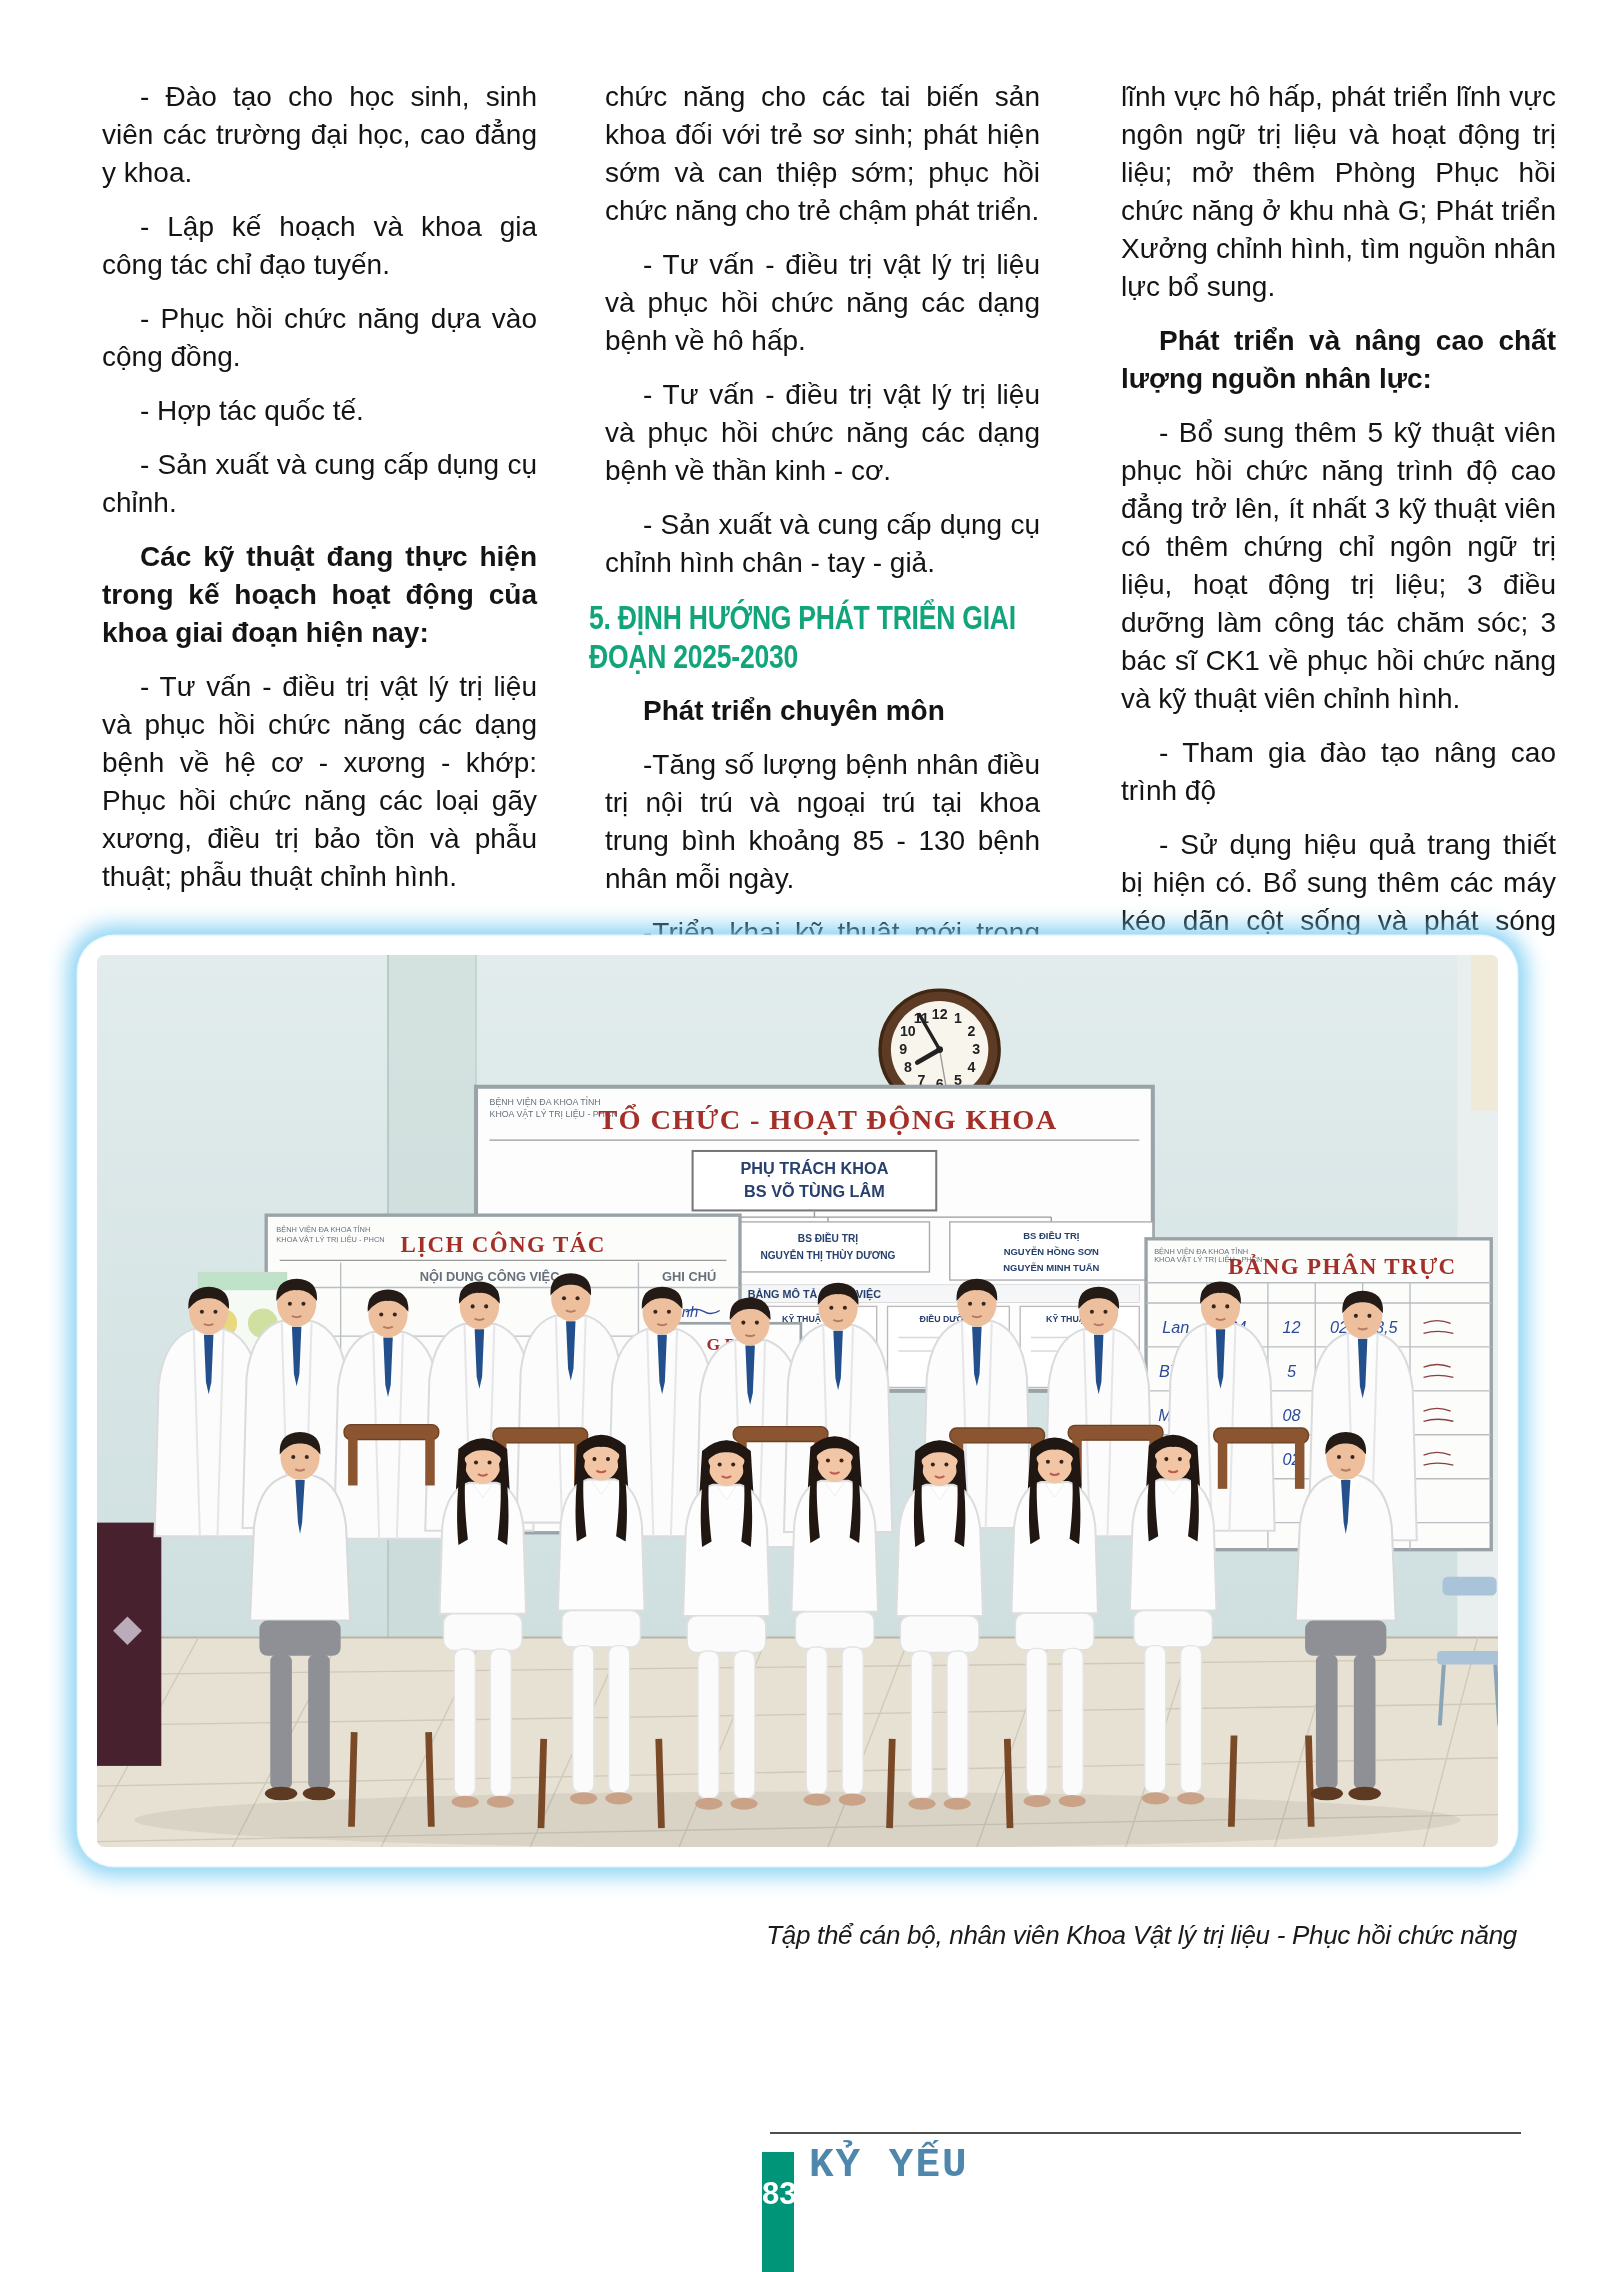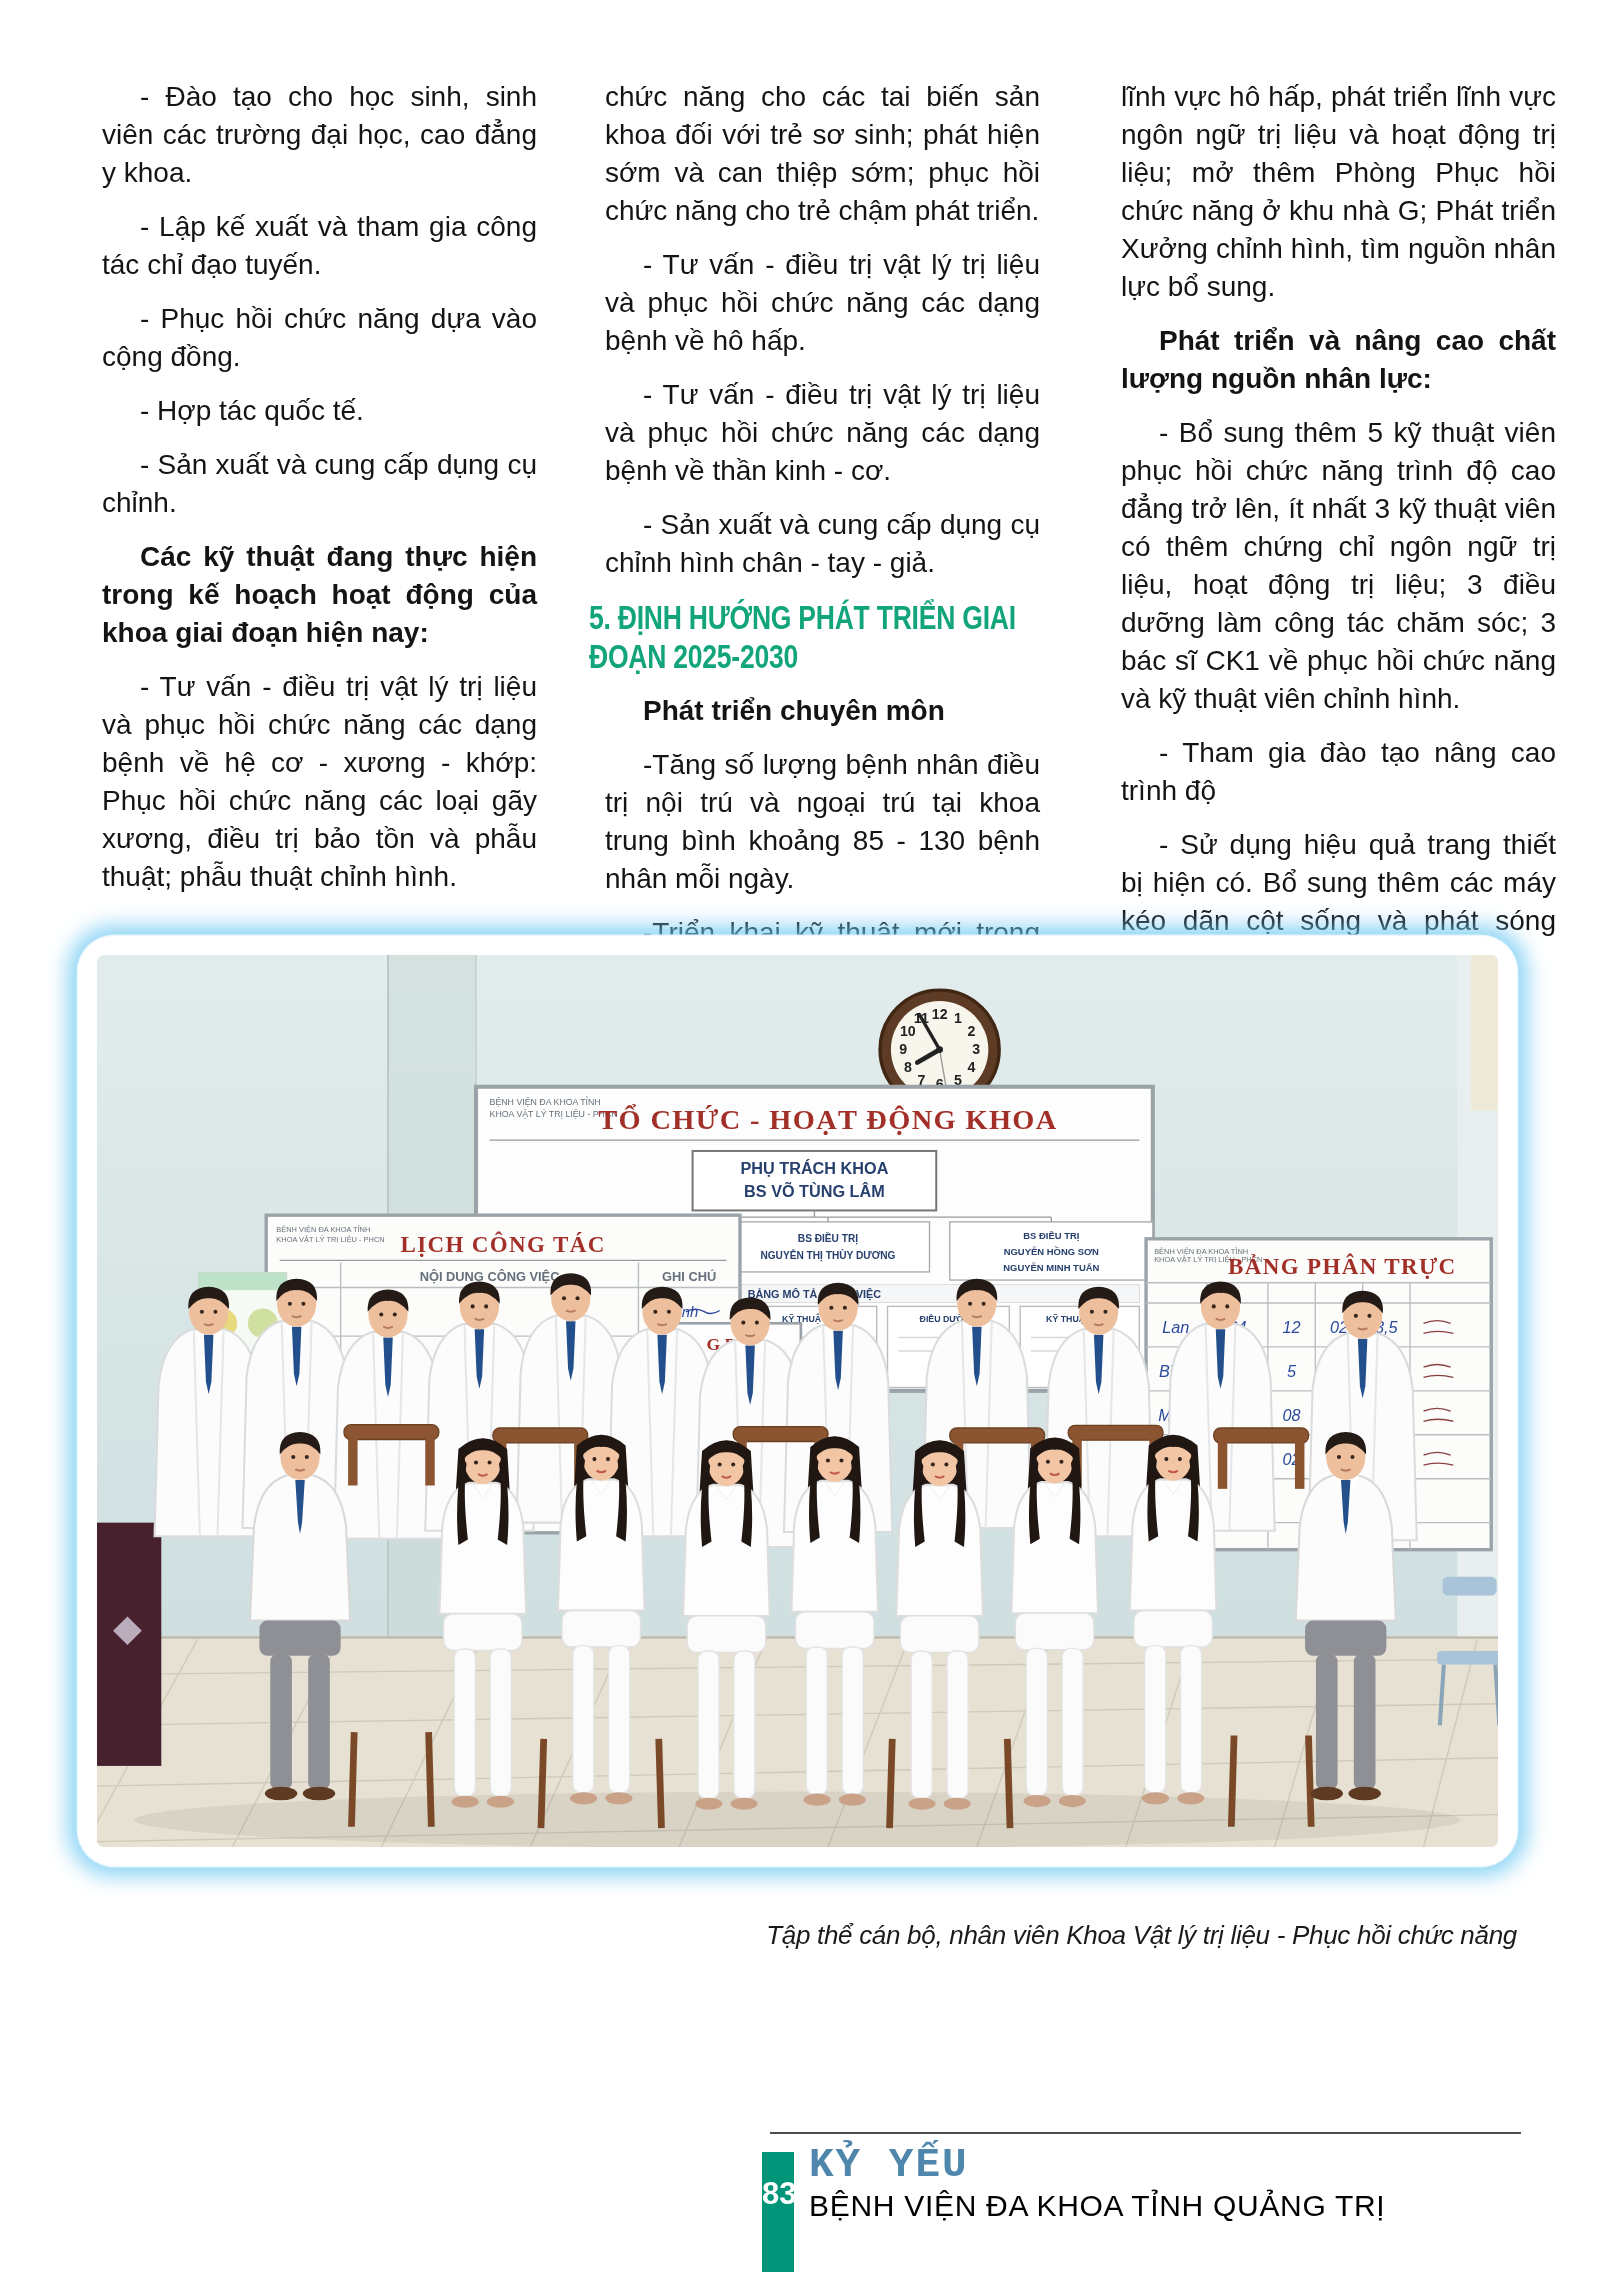--- a/index.html
+++ b/index.html
@@ -38,21 +38,21 @@
   .tNum{font-family:"Liberation Sans", sans-serif;font-style:italic;fill:#2b4a9b;}
   .tClock{font-family:"Liberation Sans", sans-serif;font-weight:bold;fill:#222222;}
 </style>
 </head>
 <body>
 
 <div class="page">
 
   <div class="col col1">
     <p>- Đào tạo cho học sinh, sinh viên các trường đại học, cao đẳng y khoa.</p>
-    <p>- Lập kế xuất và tham gia công tác chỉ đạo tuyến.</p>
+    <p>- Lập kế hoạch và khoa gia công tác chỉ đạo tuyến.</p>
     <p>- Phục hồi chức năng dựa vào cộng đồng.</p>
     <p>- Hợp tác quốc tế.</p>
     <p>- Sản xuất và cung cấp dụng cụ chỉnh.</p>
     <p class="bold">Các kỹ thuật đang thực hiện trong kế hoạch hoạt động của khoa giai đoạn hiện nay:</p>
     <p>- Tư vấn - điều trị vật lý trị liệu và phục hồi chức năng các dạng bệnh về hệ cơ - xương - khớp: Phục hồi chức năng các loại gãy xương, điều trị bảo tồn và phẫu thuật; phẫu thuật chỉnh hình.</p>
   </div>
 
   <div class="col col2">
     <p class="noind">chức năng cho các tai biến sản khoa đối với trẻ sơ sinh; phát hiện sớm và can thiệp sớm; phục hồi chức năng cho trẻ chậm phát triển.</p>
     <p>- Tư vấn - điều trị vật lý trị liệu và phục hồi chức năng các dạng bệnh về hô hấp.</p>
@@ -390,16 +390,15 @@
     </svg>
   </div>
 
   <div class="caption">Tập thể cán bộ, nhân viên Khoa Vật lý trị liệu - Phục hồi chức năng</div>
 
   <div class="footer-rule"></div>
   <div class="footer-bar">
     <span>83</span>
   </div>
   <div class="footer-title">KỶ YẾU</div>
-  <div class="footer-sub">BỆNH VIỆN ĐA KHOA TỈNH QUẢNG TRỊ</div>
 
 </div>
 
 
 </body></html>

